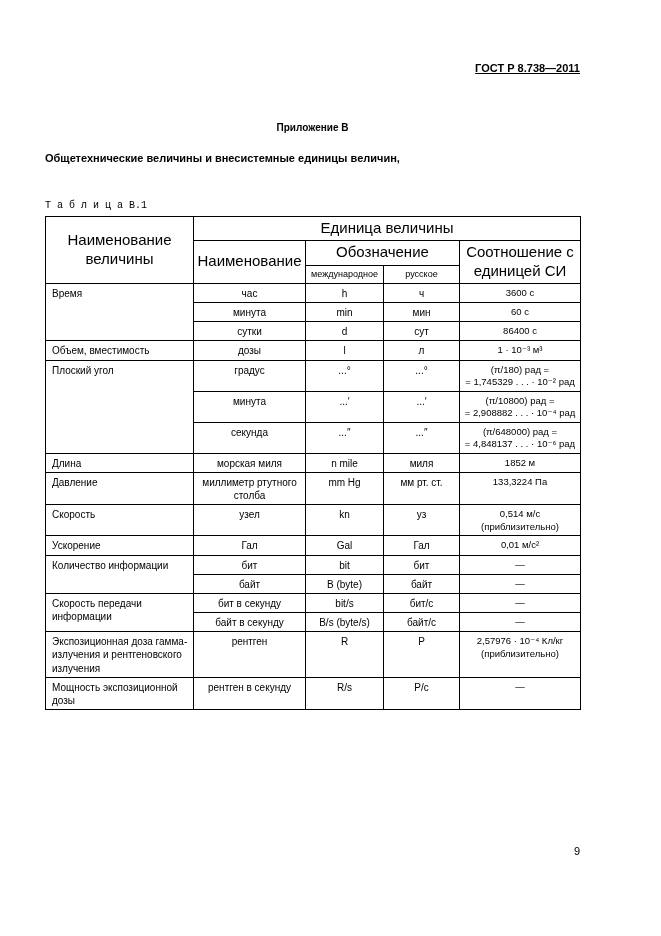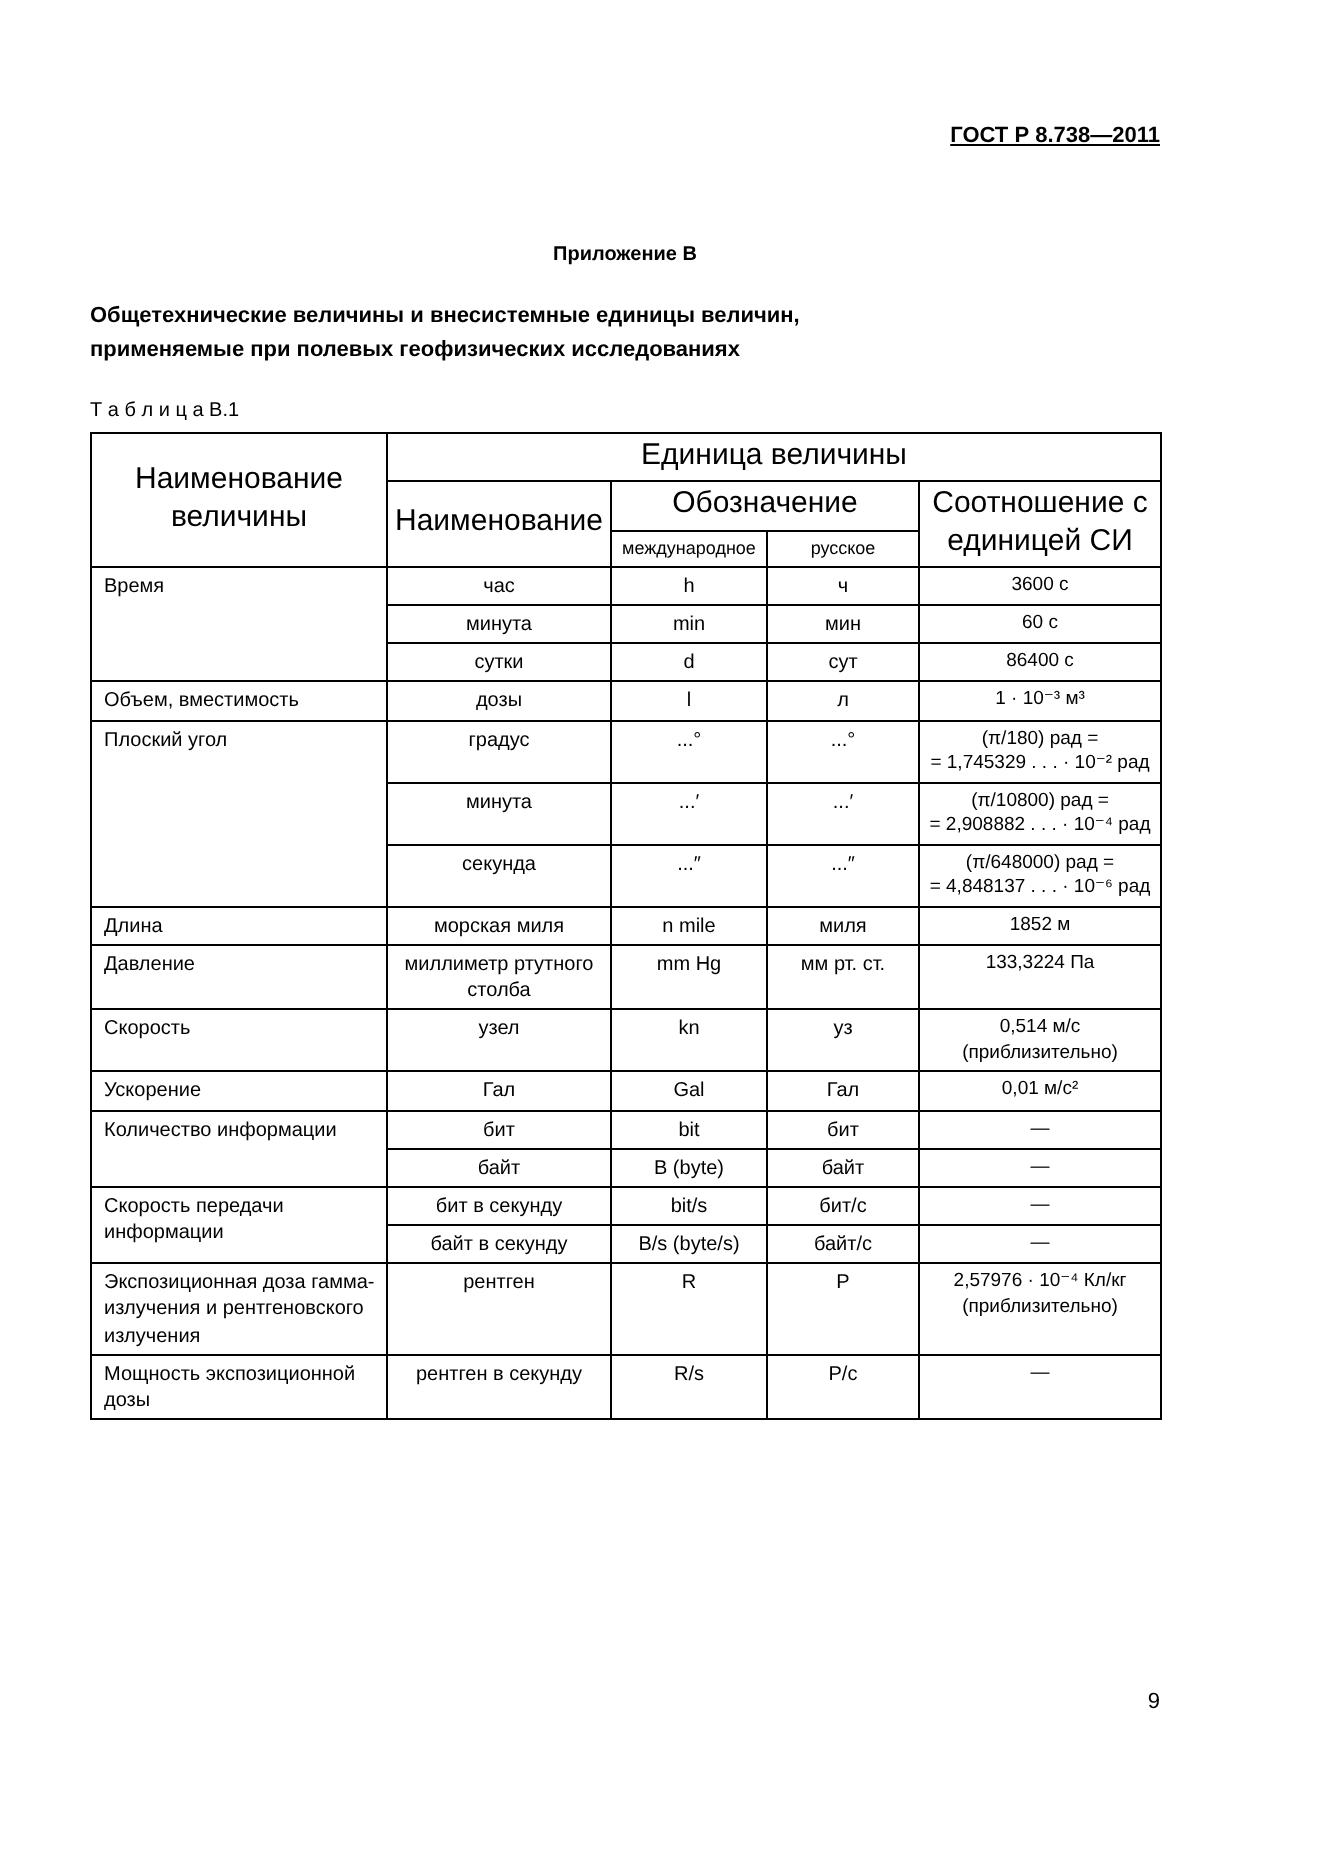--- a/index.html
+++ b/index.html
@@ -6,21 +6,21 @@
   body {
     width:661px; height:936px; background:#ffffff; position:relative;
     font-family:"Liberation Sans","DejaVu Sans",sans-serif; color:#000;
   }
   .doc-number { position:absolute; top:62px; left:45px; width:535px;
     text-align:right; font-weight:bold; font-size:11px;text-decoration:underline; }
   .appendix { position:absolute; top:89px; left:45px; width:535px;
     text-align:center; font-weight:bold; font-size:10px; line-height:1.4;margin-top:32px; }
   .title { position:absolute; top:150px; left:45px; width:535px;
     text-align:left; font-weight:bold; font-size:11px; line-height:1.5; }
-  .table-label { position:absolute; top:200px; left:45px; font-size:10px; }
+  .table-label { position:absolute; top:200px; left:45px; font-size:10px;font-family:Liberation Mono, monospace; }
   .units-table-wrap { position:absolute; top:216px; left:45px; }
   table { border-collapse:collapse; table-layout:fixed; width:535px; }
   th, td { border:1px solid #000; font-weight:normal; }
   thead th { text-align:center; vertical-align:middle; font-size:15px;
     padding:2px 3px; line-height:1.25; }
   thead tr.hA th { height:15px; }
   thead tr.hB th { height:20px; }
   thead tr.hC th { height:13px; }
   th.small { font-size:9px; }
   tbody td { font-size:10px; padding:3px 4px 2px 4px; vertical-align:top; line-height:1.32; }
@@ -36,21 +36,20 @@
 <body>
 
 <div class="doc-number">ГОСТ Р 8.738—2011</div>
 
 <div class="appendix">
   <div>Приложение В</div>
 </div>
 
 <div class="title">
   <div>Общетехнические величины и внесистемные единицы величин,</div>
-  <div>применяемые при полевых геофизических исследованиях</div>
 </div>
 
 <div class="table-label">Т а б л и ц а  В.1</div>
 
 <div class="units-table-wrap">
 <table>
   <colgroup>
     <col style="width:148px">
         <col style="width:112px">
         <col style="width:78px">

